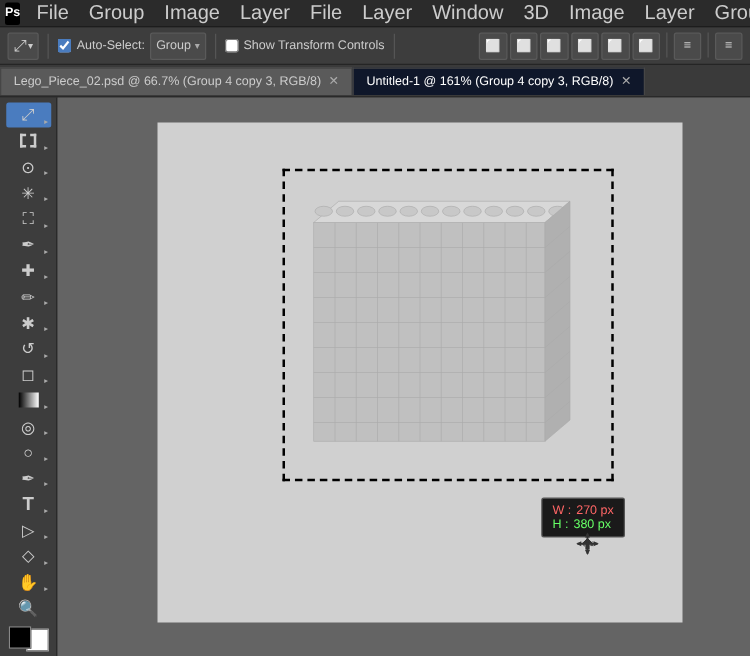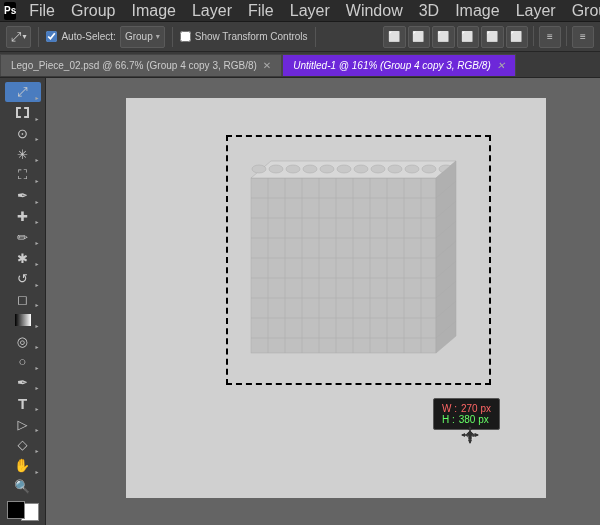--- a/index.html
+++ b/index.html
@@ -100,23 +100,22 @@
       background: #5a5a5a;
       border: 1px solid #464646;
       border-bottom: none;
       display: flex; align-items: center;
       font-size: 10px;
       color: #ccc;
       cursor: pointer;
       white-space: nowrap;
     }
     .tab.active {
-      background: #6d28d9;
+      background: #0f172a;
       color: #fff;
-      font-style: italic;
     }
     .tab-close {
       margin-left: 6px;
       font-size: 10px;
       color: #aaa;
       cursor: pointer;
     }
 
     
     .main-layout {

